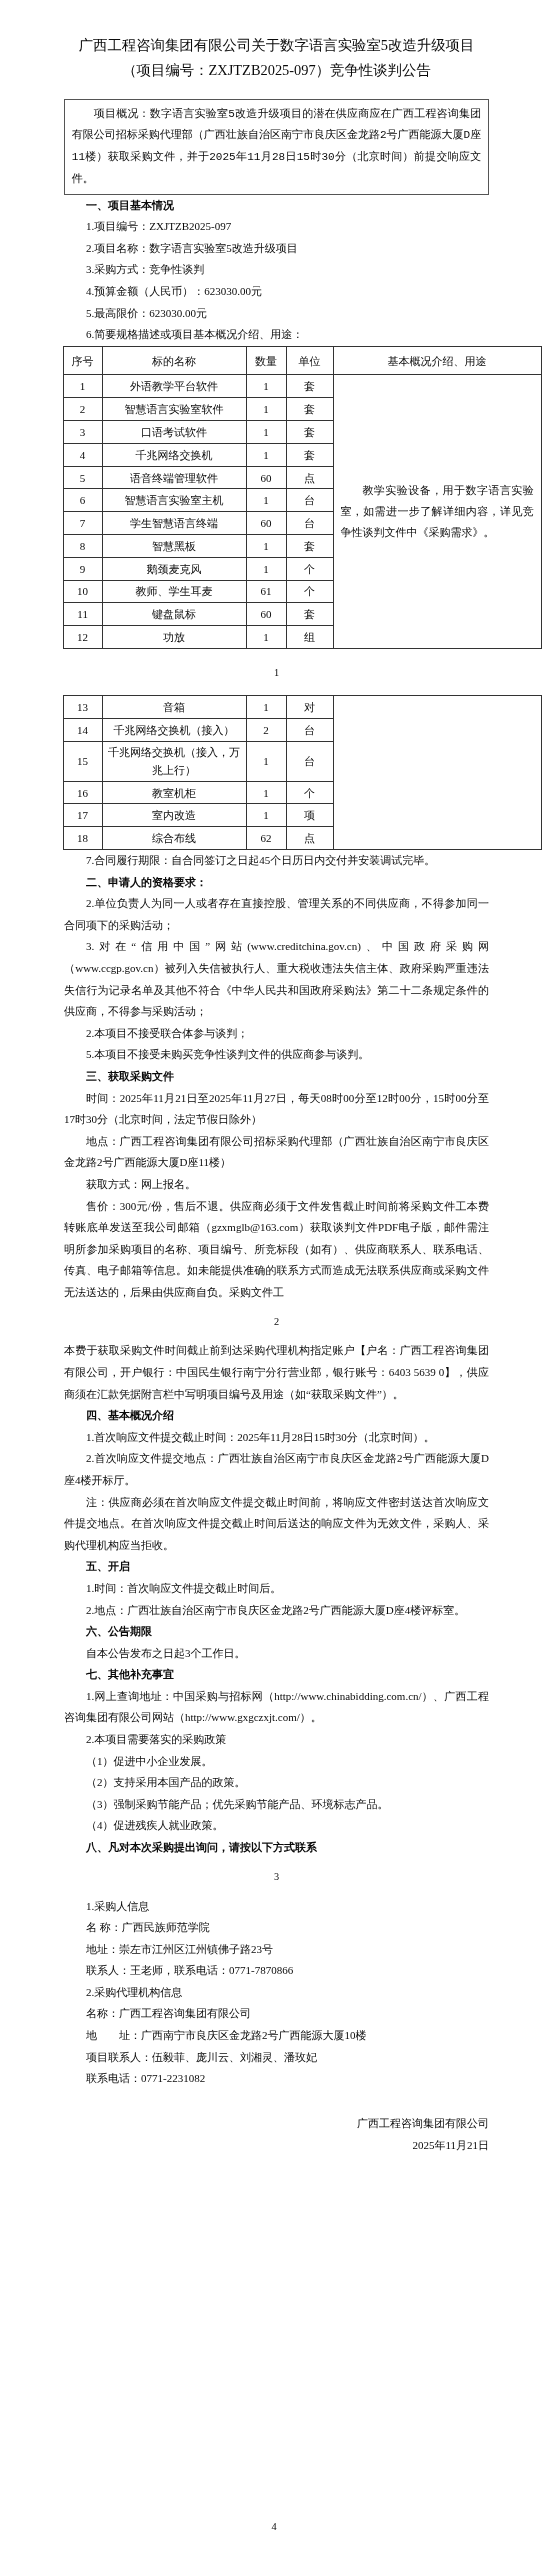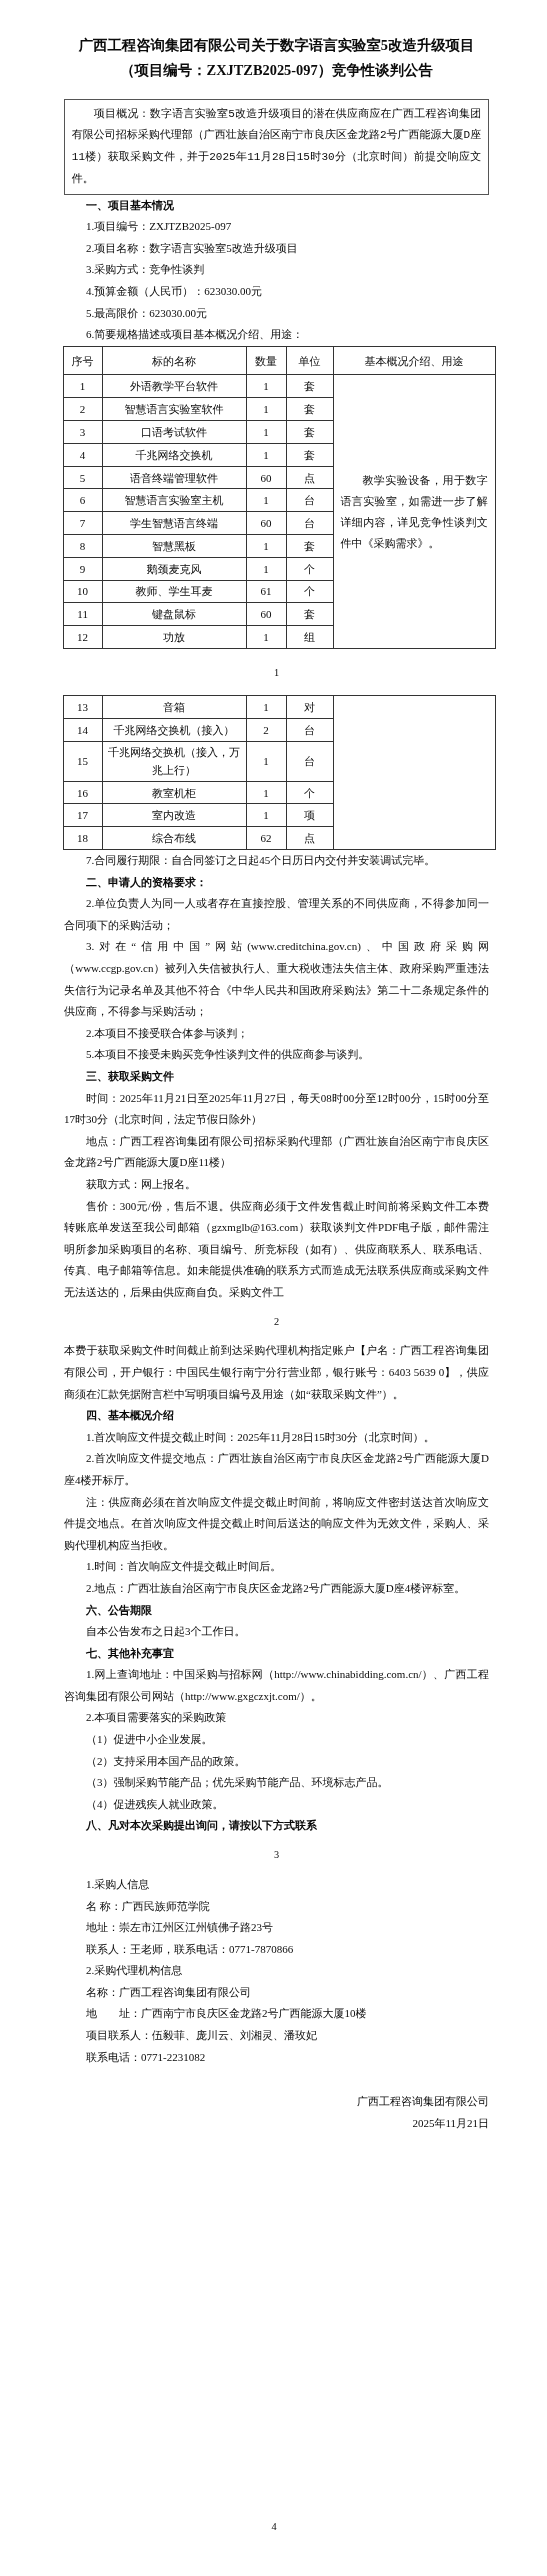--- a/index.html
+++ b/index.html
@@ -2,27 +2,27 @@
 <html style="font-size:11px"><head>
 <meta charset="utf-8">
 <style>
   html,body{margin:0;padding:0;}
   body{
     width:548px;height:2576px;background:#ffffff;color:#0a0a0a;
     font-family:"Liberation Serif","DejaVu Serif",serif;
     position:relative;overflow:hidden;
   }
   .doc{padding:33px 59px 0 64px;}
-  .title{text-align:center;font-weight:bold;font-size:14.4px;line-height:25px;margin-bottom:16.4px;}
+  .title{text-align:center;font-weight:normal;font-size:14.4px;line-height:25px;margin-bottom:16.4px;}
   .overview-box{border:0.7px solid #555;padding:3.4px 6.8px;font-family:Liberation Mono, monospace;}
   .overview-box p{margin:0;}
   p.line{margin:0;font-size:11px;line-height:21.6px;text-indent:2em;text-align:justify;overflow-wrap:anywhere;}
   p.heading{font-weight:bold;}
   p.noindent{text-indent:0;}
-  table.items{border-collapse:collapse;width:433px;table-layout:fixed;margin-left:-1.4px;}
+  table.items{border-collapse:collapse;width:479px;table-layout:fixed;margin-left:-1.4px;}
   table.items td{border:0.7px solid #333;text-align:center;vertical-align:middle;
     font-size:11px;line-height:18px;padding:1.4px 1.4px;overflow:hidden;}
   table.items tr.hdr td{height:25px;}
   table.items tr.data td{height:19px;}
   table.items td.note-cell{text-align:justify;text-indent:2em;line-height:21px;padding:2.7px 6.8px;}
   .page-num{text-align:center;font-size:10.3px;line-height:20.5px;}
   #pn1{margin:13.7px 0 12.3px 0;}
   #pn2{margin:8.2px 0 8.2px 0;}
   #pn3{margin:8.2px 0 8.2px 0;}
   .sig{margin-top:22px;text-align:right;font-size:11px;line-height:22px;}
@@ -214,20 +214,21 @@
     </div>
 
   <div class="page-num" id="pn2">2</div>
 
   <div id="page3-paras">
       <p class="line noindent">本费于获取采购文件时间截止前到达采购代理机构指定账户【户名：广西工程咨询集团有限公司，开户银行：中国民生银行南宁分行营业部，银行账号：6403 5639 0】，供应商须在汇款凭据附言栏中写明项目编号及用途（如“获取采购文件”）。</p>
       <p class="line heading">四、基本概况介绍</p>
       <p class="line">1.首次响应文件提交截止时间：2025年11月28日15时30分（北京时间）。</p>
       <p class="line">2.首次响应文件提交地点：广西壮族自治区南宁市良庆区金龙路2号广西能源大厦D座4楼开标厅。</p>
       <p class="line">注：供应商必须在首次响应文件提交截止时间前，将响应文件密封送达首次响应文件提交地点。在首次响应文件提交截止时间后送达的响应文件为无效文件，采购人、采购代理机构应当拒收。</p>
+      <p class="line heading">五、开启</p>
       <p class="line">1.时间：首次响应文件提交截止时间后。</p>
       <p class="line">2.地点：广西壮族自治区南宁市良庆区金龙路2号广西能源大厦D座4楼评标室。</p>
       <p class="line heading">六、公告期限</p>
       <p class="line">自本公告发布之日起3个工作日。</p>
       <p class="line heading">七、其他补充事宜</p>
       <p class="line">1.网上查询地址：中国采购与招标网（http://www.chinabidding.com.cn/）、广西工程咨询集团有限公司网站（http://www.gxgczxjt.com/）。</p>
       <p class="line">2.本项目需要落实的采购政策</p>
       <p class="line">（1）促进中小企业发展。</p>
       <p class="line">（2）支持采用本国产品的政策。</p>
       <p class="line">（3）强制采购节能产品；优先采购节能产品、环境标志产品。</p>

